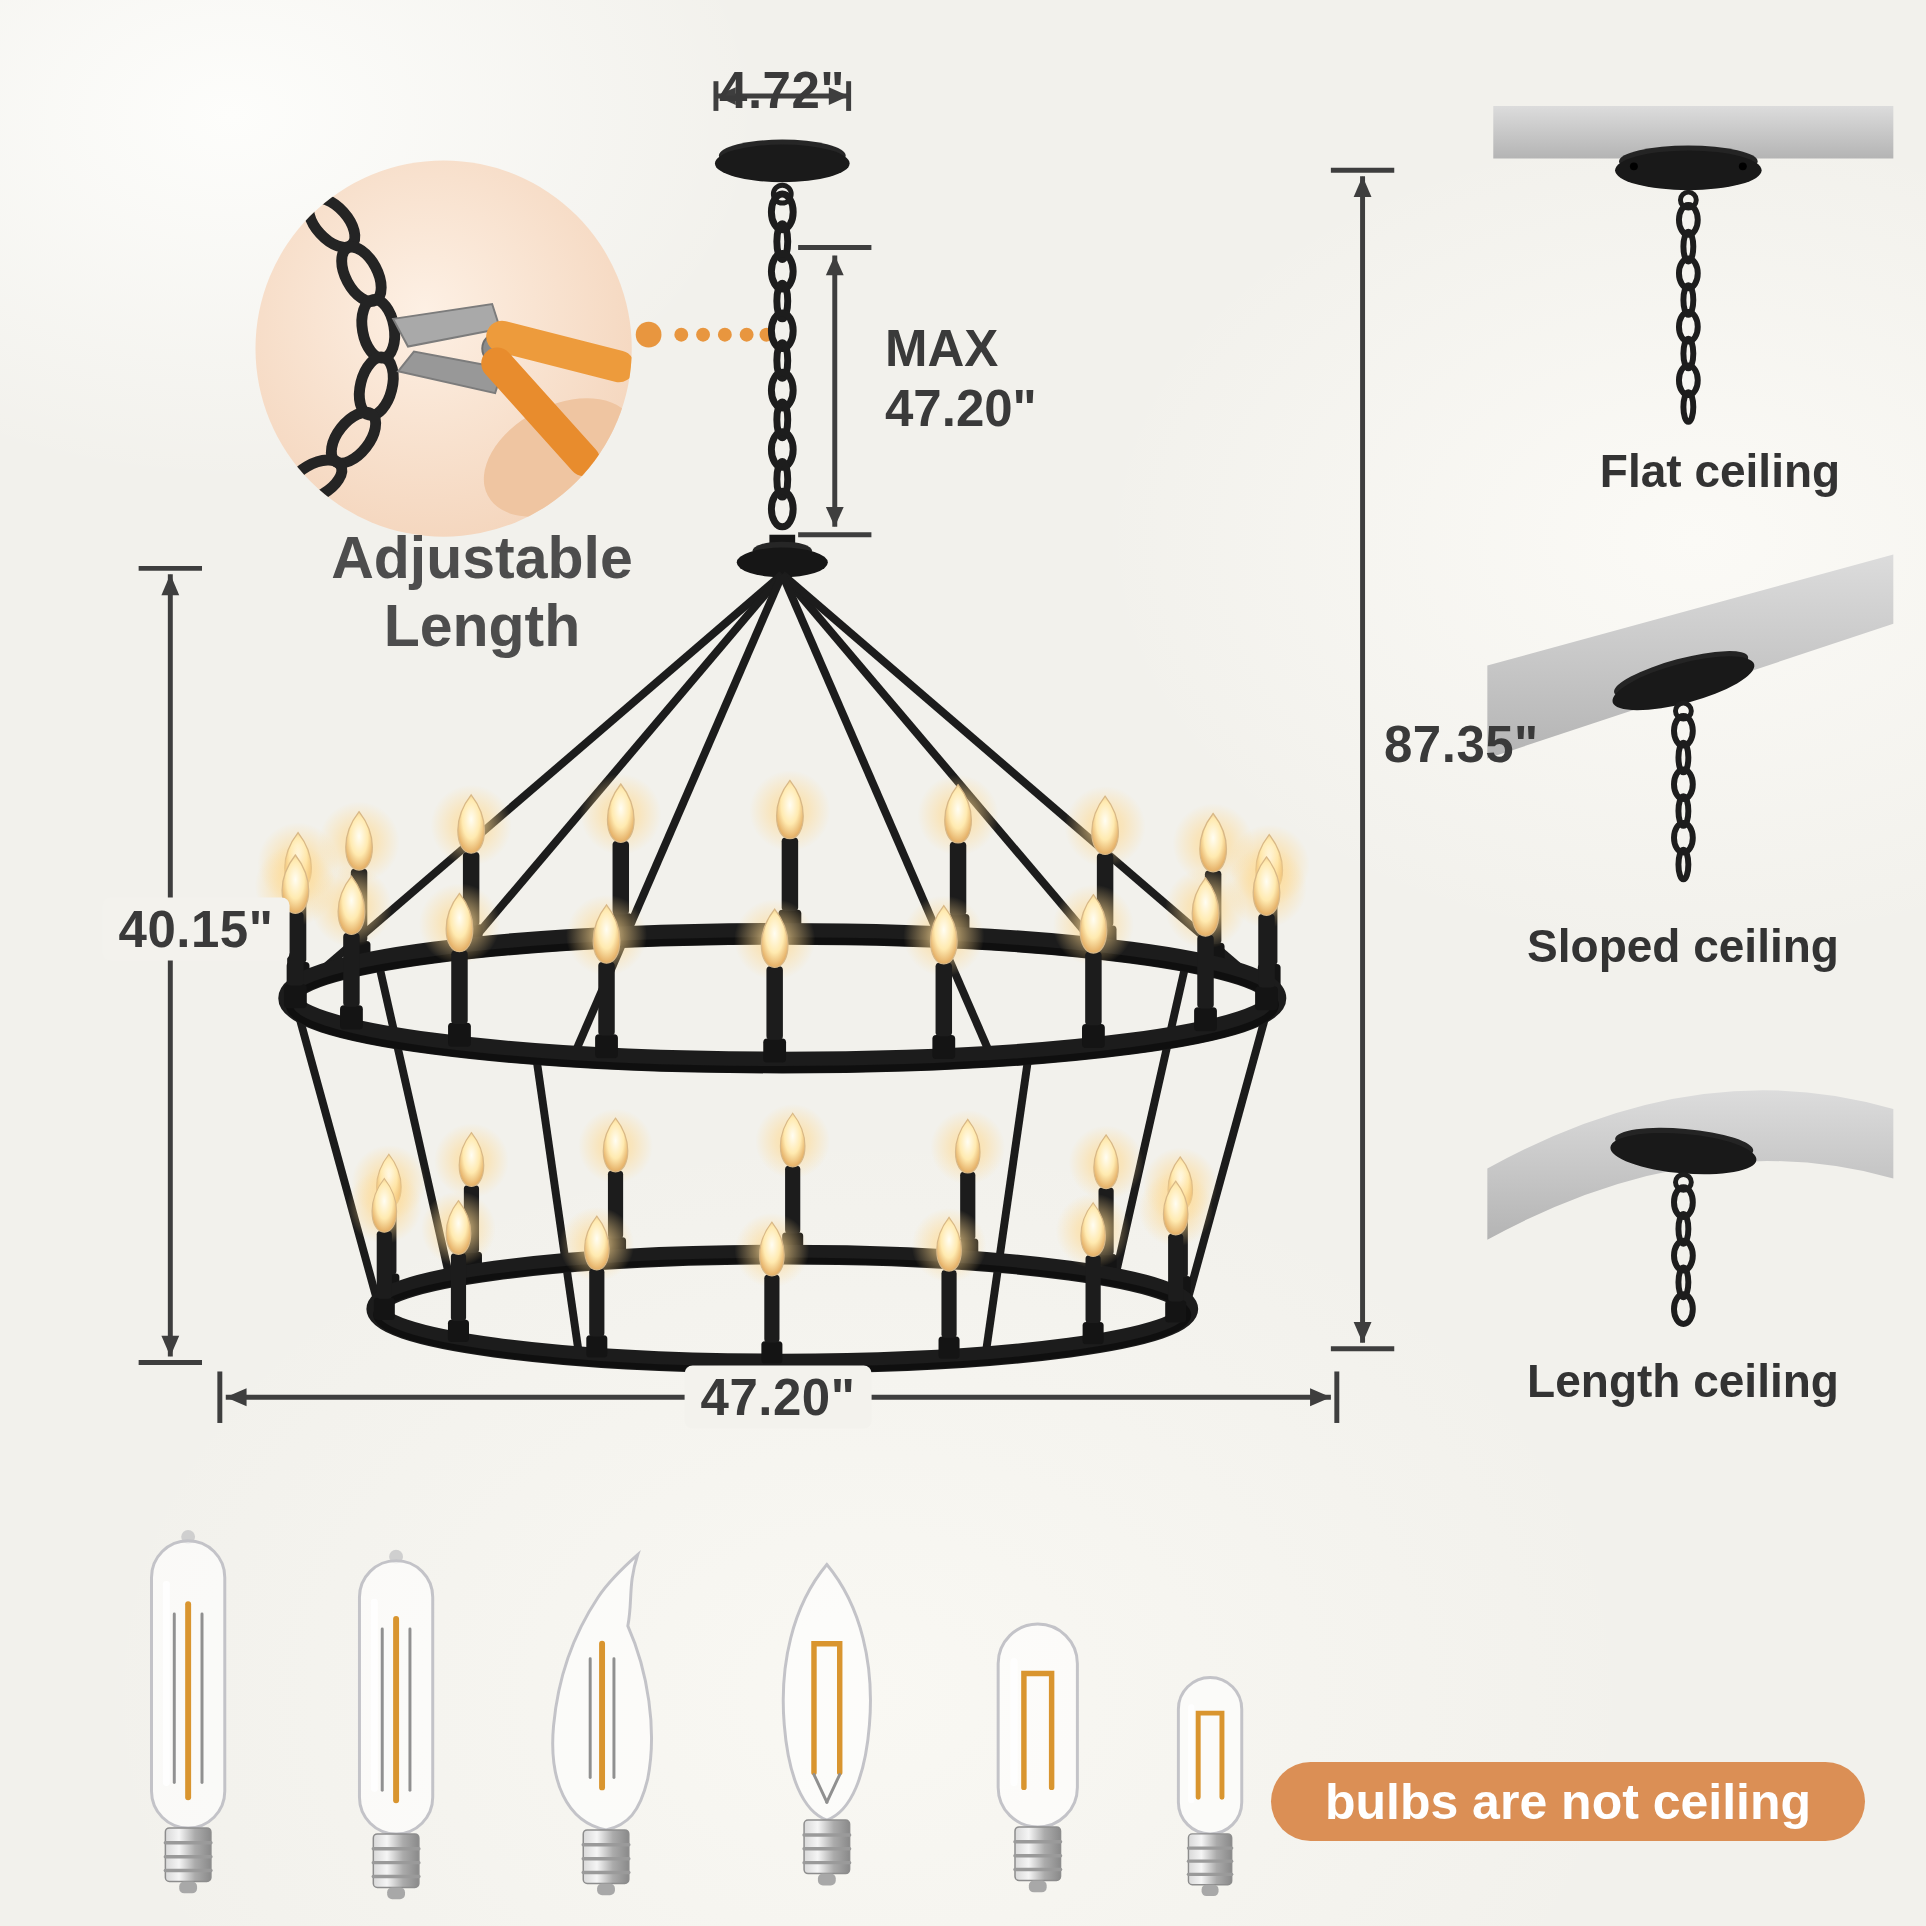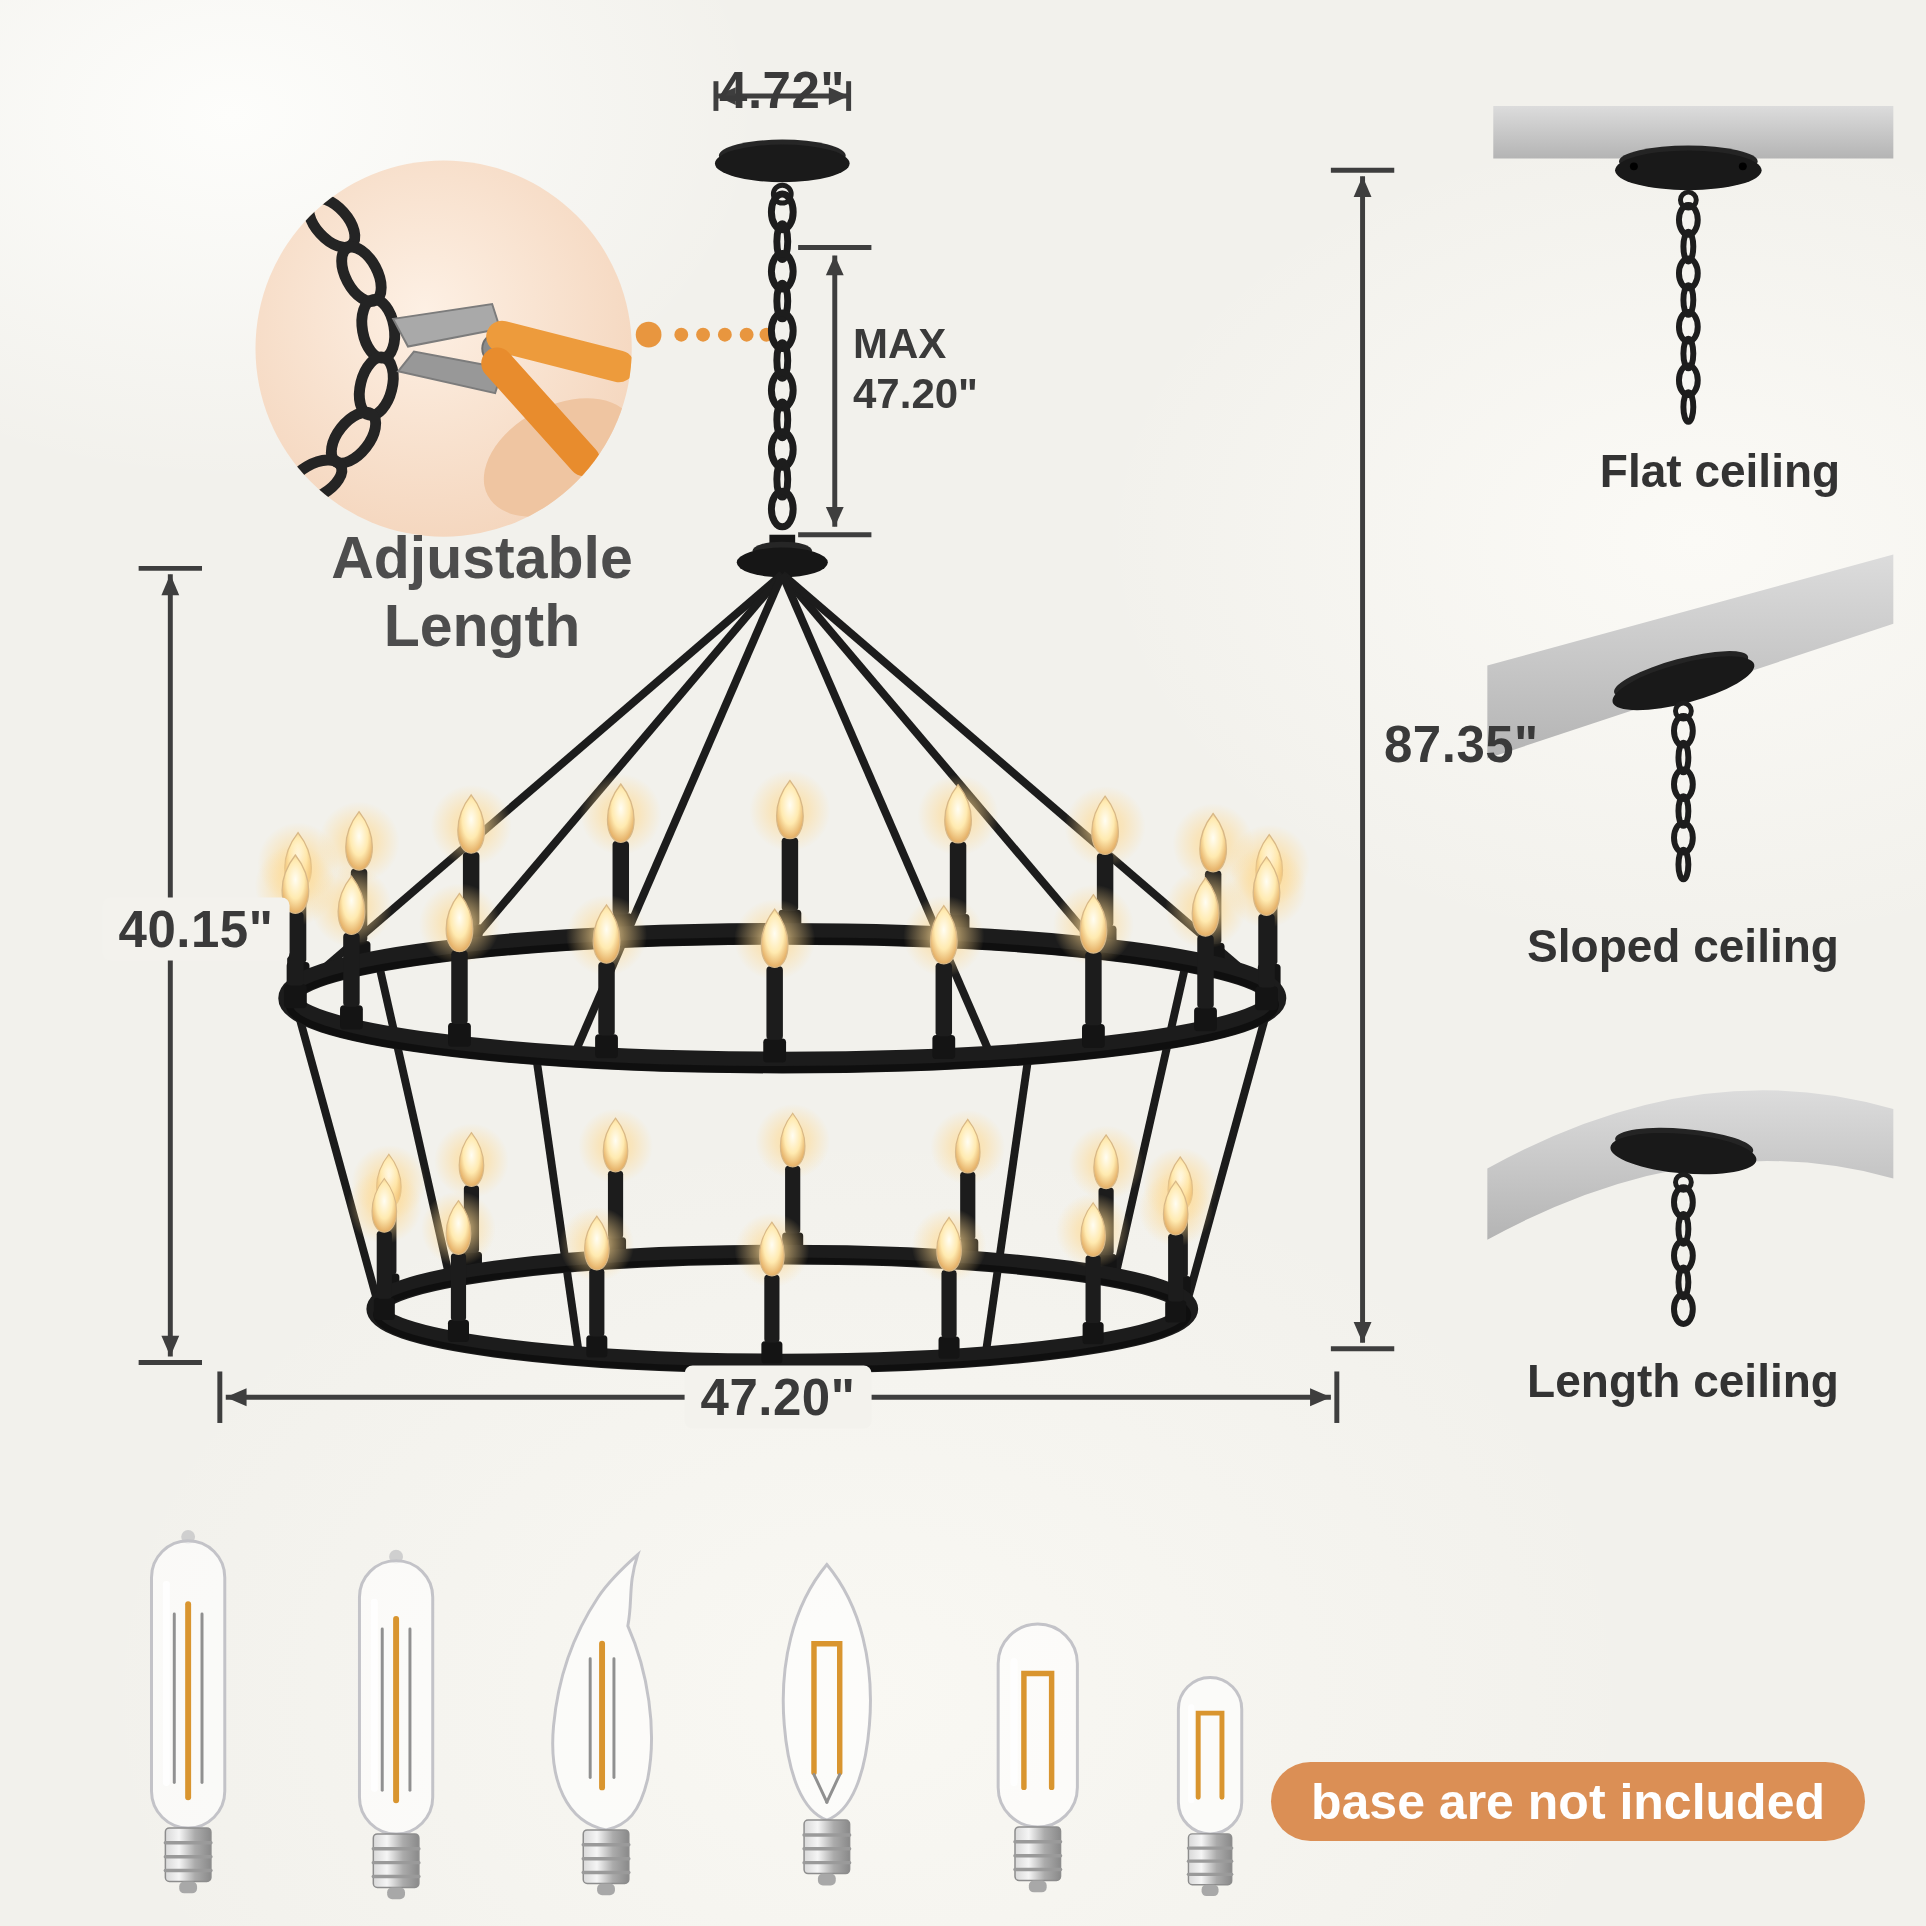--- a/index.html
+++ b/index.html
@@ -12,21 +12,21 @@
       radial-gradient(1287px 941px at 45% 88%, #f9f8f3 0%, rgba(249,248,243,0) 60%),
       #f2f1ec;
   }
   .art{position:absolute;left:0;top:0;width:1927px;height:1927px;}
   .lbl{position:absolute;font-weight:700;color:#3a3a3a;white-space:nowrap;}
   .dim{font-size:51px;letter-spacing:0.5px;}
   .halo{background:#f3f2ed;padding:2px 16px;border-radius:8px;}
   .center-x{transform:translateX(-50%);}
   .center-xy{transform:translate(-50%,-50%);}
   .center-y{transform:translateY(-50%);}
-  .max-block{line-height:1.18;font-size:42px;}
+  .max-block{line-height:1.18;font-size:51px;margin-left:32px;}
   .adj{font-size:59px;line-height:1.15;color:#4d4d4d;text-align:center;}
   .ceil{font-size:46px;font-weight:600;color:#333;}
   .compat{left:1269px;top:1562px;width:598px;text-align:center;
           font-size:67px;font-weight:800;color:#DB8F55;line-height:1.18;}
   .badge{left:1271px;top:1762px;width:594px;height:79px;border-radius:40px;
          background:#DB8F55;color:#fff;font-size:50px;font-weight:700;
          display:flex;align-items:center;justify-content:center;}
 </style>
 </head>
 <body>
@@ -351,17 +351,17 @@
 <div class="lbl dim halo center-xy" style="left:778px;top:1397px;">47.20"</div>
 
 <div class="lbl ceil center-x" style="left:1688px;top:444px;margin-left:32px;">Flat ceiling</div>
 <div class="lbl ceil center-x" style="left:1683px;top:919px;text-align:right;">Sloped ceiling</div>
 <div class="lbl ceil center-x" style="left:1683px;top:1354px;">Length ceiling</div>
 
 <div class="lbl compat">
 </div>
 
 <div class="lbl badge">
-  <span>base are not included</span>
+  <span>bulbs are not ceiling</span>
 </div>
 
 </div>
 
 
 </body></html>

